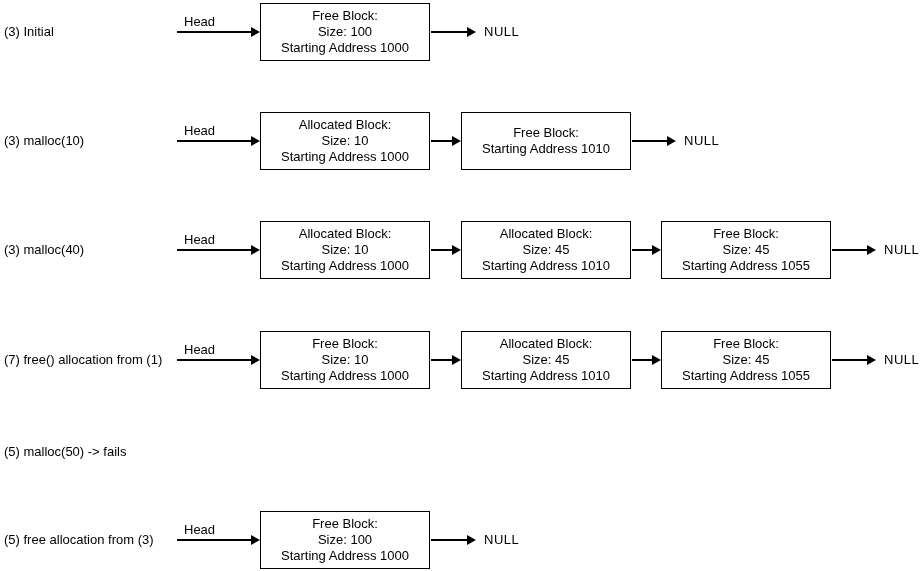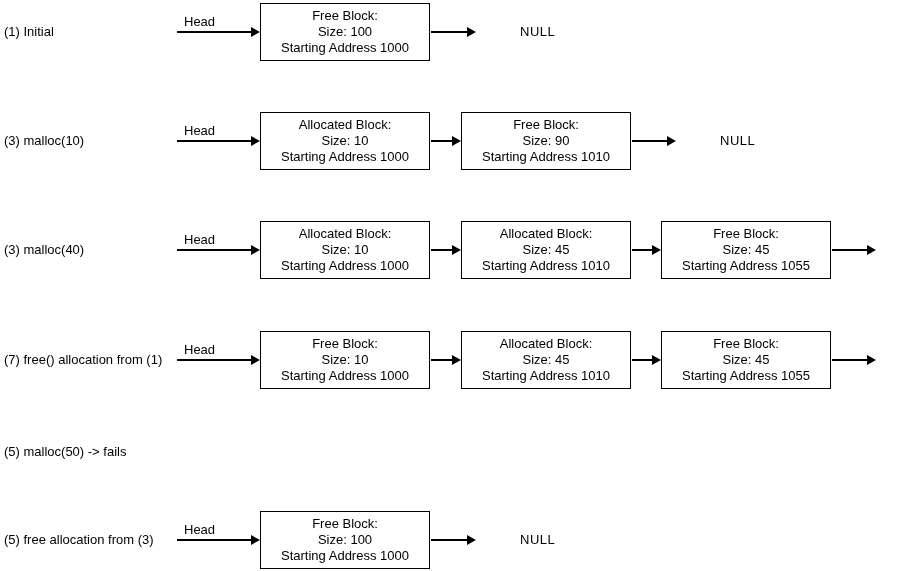--- a/index.html
+++ b/index.html
@@ -8,21 +8,21 @@
     width: 921px;
     height: 571px;
     background: #ffffff;
     font-family: "Liberation Sans", "DejaVu Sans", sans-serif;
     font-size: 13px;
     color: #000000;
     overflow: hidden;
   }
   .rlabel { position: absolute; white-space: nowrap; line-height: 15px; }
   .head   { position: absolute; white-space: nowrap; line-height: 15px; }
-  .nul    { position: absolute; white-space: nowrap; line-height: 15px; letter-spacing: 0.5px; margin-left: 36px; }
+  .nul    { position: absolute; white-space: nowrap; line-height: 15px; letter-spacing: 0.5px; }
   .ln     { position: absolute; height: 1.5px; background: #000000; }
   .ah     { position: absolute; width: 0; height: 0;
             border-top: 5px solid transparent;
             border-bottom: 5px solid transparent;
             border-left: 9px solid #000000; }
   .node   {
     position: absolute;
     width: 170px; height: 58px;
     border: 1.5px solid #000000;
     background: #ffffff;
@@ -32,21 +32,21 @@
     line-height: 16px;
     white-space: nowrap;
   }
 </style>
 </head>
 <body>
 
 <div id="canvas">
 
   <div>
-    <span class="rlabel" style="left:4px;top:24px">(1) Initial</span>
+    <span class="rlabel" style="left:4px;top:24px">(3) Initial</span>
     <span class="head" style="left:184px;top:14px">Head</span>
     <div class="ln" style="left:177px;top:31px;width:74px"></div>
     <div class="ah" style="left:251px;top:27px"></div>
     <div class="node" style="left:260px;top:3px">
       <span>Free Block:</span>
       <span>Size: 100</span>
       <span>Starting Address 1000</span>
     </div>
     <div class="ln" style="left:431px;top:31px;width:36px"></div>
     <div class="ah" style="left:467px;top:27px"></div>
@@ -60,21 +60,20 @@
     <div class="ah" style="left:251px;top:136px"></div>
     <div class="node" style="left:260px;top:112px">
       <span>Allocated Block:</span>
       <span>Size: 10</span>
       <span>Starting Address 1000</span>
     </div>
     <div class="ln" style="left:431px;top:140px;width:21px"></div>
     <div class="ah" style="left:452px;top:136px"></div>
     <div class="node" style="left:461px;top:112px">
       <span>Free Block:</span>
-      <span>Size: 90</span>
       <span>Starting Address 1010</span>
     </div>
     <div class="ln" style="left:632px;top:140px;width:35px"></div>
     <div class="ah" style="left:667px;top:136px"></div>
     <span class="nul" style="left:684px;top:133px">NULL</span>
   </div>
 
   <div>
     <span class="rlabel" style="left:4px;top:242px">(3) malloc(40)</span>
     <span class="head" style="left:184px;top:232px">Head</span>

